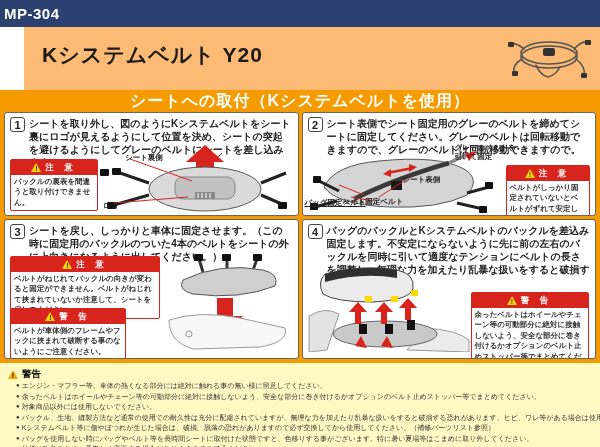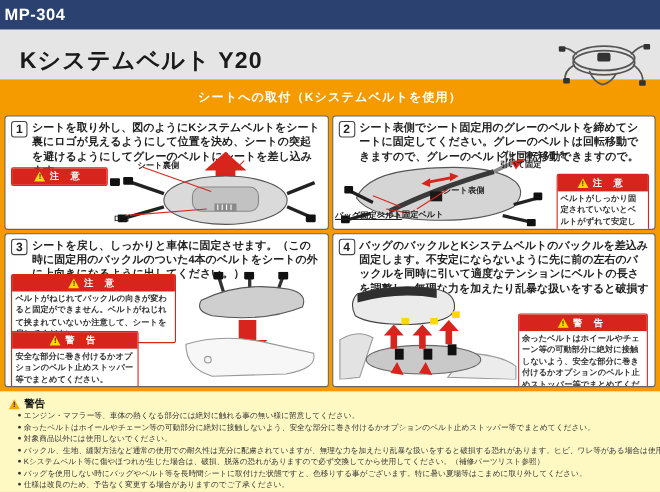--- a/index.html
+++ b/index.html
@@ -4,26 +4,26 @@
 <style>
   * { box-sizing: border-box; margin: 0; padding: 0; }
   html,body { width:600px; height:447px; }
   body {
     font-family: "Liberation Sans", sans-serif;
     background:#fff; color:#222; overflow:hidden; position:relative;
   }
   
   .header-bar { height:27px; background:#2B4170; display:flex; align-items:center; padding-left:4px; }
   .model { color:#fff; font-weight:bold; font-size:15px; letter-spacing:.5px; }
-  .title-row { height:45px; position:relative; background:#e5e5e5; }
+  .title-row { height:63px; position:relative; background:#fdba74;margin-left:24px; }
   .page-title { position:absolute; left:18px; top:14px; font-size:21px; font-weight:bold; color:#1a1a1a; letter-spacing:1px; }
   .belt-art { position:absolute; right:8px; top:2px; }
   
   .orange-wrap { background:#F59B00; padding:0 4px 4px; }
-  .banner { height:33px; display:flex; align-items:center; justify-content:center; color:#fff; font-weight:bold; font-size:11px; letter-spacing:1px; }
+  .banner { height:22px; display:flex; align-items:center; justify-content:center; color:#fff; font-weight:bold; font-size:16px; letter-spacing:1px; }
   .panels { display:grid; grid-template-columns:1fr 1fr; grid-template-rows:104px 140px; gap:3px; }
   .panel { background:#fff; border:1px solid #666; border-radius:3px; position:relative; padding:4px 5px; overflow:hidden; }
   .step-head { display:flex; gap:4px; align-items:flex-start; }
   .step-num { flex:0 0 auto; width:15px; height:15px; border:1.5px solid #444; border-radius:3px;
     display:flex; align-items:center; justify-content:center; font-size:11px; font-weight:bold; color:#222; background:#fff; }
   .step-text { font-size:10px; font-weight:700; color:#222; line-height:1.3; }
   
   .warn-box { position:absolute; background:#fff; border:1.5px solid #D7251D; border-radius:2px; }
   .wb-head { background:#D7251D; color:#fff; font-weight:bold; font-size:8.5px; letter-spacing:4px;
     display:flex; align-items:center; justify-content:center; gap:4px; padding:1.5px 0 1px; }
@@ -106,20 +106,21 @@
             <path d="M30,14 L92,36"></path>
             <path d="M122,8 L112,18"></path>
             <path d="M14,58 L88,52"></path>
           </g>
       </svg>
       <div class="warn-box" style="left:5px;top:46px;width:88px;">
         <div class="wb-head">
           <span class="tri"></span>
           <span>注 意</span>
         </div>
+        <div class="wb-body">バックルの裏表を間違うと取り付けできません。</div>
       </div>
       <span class="ill-label" style="left:105px;top:40px;margin-left:15px;">シート裏側</span>
       <span class="ill-label" style="left:98px;top:88px;">ロゴ</span>
     </div>
 
     <div class="panel">
       <div class="step-head">
         <span class="step-num">2</span>
         <span class="step-text">シート表側でシート固定用のグレーのベルトを締めてシートに固定してください。グレーのベルトは回転移動できますので、グレーのベルトは回転移動できますので。</span>
       </div>
@@ -173,21 +174,21 @@
           <span class="tri"></span>
           <span>注 意</span>
         </div>
         <div class="wb-body">ベルトがねじれてバックルの向きが変わると固定ができません。ベルトがねじれて挟まれていないか注意して、シートを戻してください。</div>
       </div>
       <div class="warn-box" style="left:5px;top:88px;width:116px;">
         <div class="wb-head">
           <span class="tri"></span>
           <span>警 告</span>
         </div>
-        <div class="wb-body">安全な部分に巻き付けるかオプションのベルト止めストッパー等でまとめてください。</div>
+        <div class="wb-body">ベルトが車体側のフレームやフックに挟まれて破断する事のないようにご注意ください。</div>
       </div>
       <svg class="ill" style="left:160px;top:34px;" width="126" height="98" viewBox="0 0 126 98">
         <g stroke="#333" stroke-width="3">
             <path d="M38,18 L34,5"></path>
             <path d="M62,14 L62,3"></path>
             <path d="M88,16 L92,5"></path>
           </g>
         <g fill="#111">
             <rect x="29" y="0" width="9" height="7" rx="1"></rect>
             <rect x="57" y="0" width="9" height="7" rx="1"></rect>

